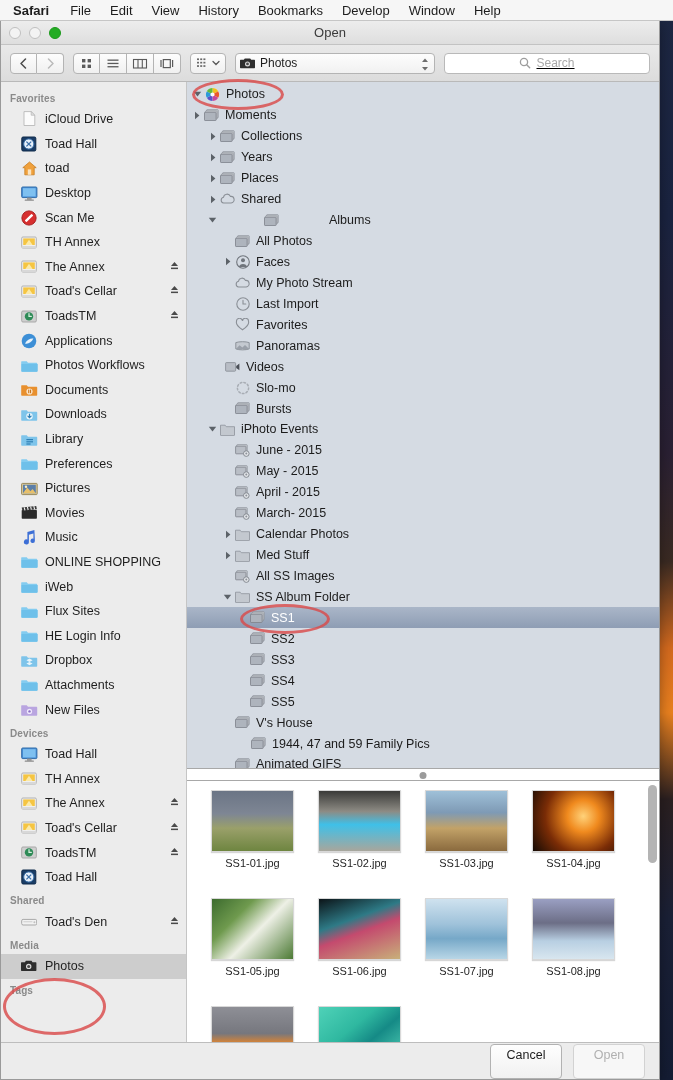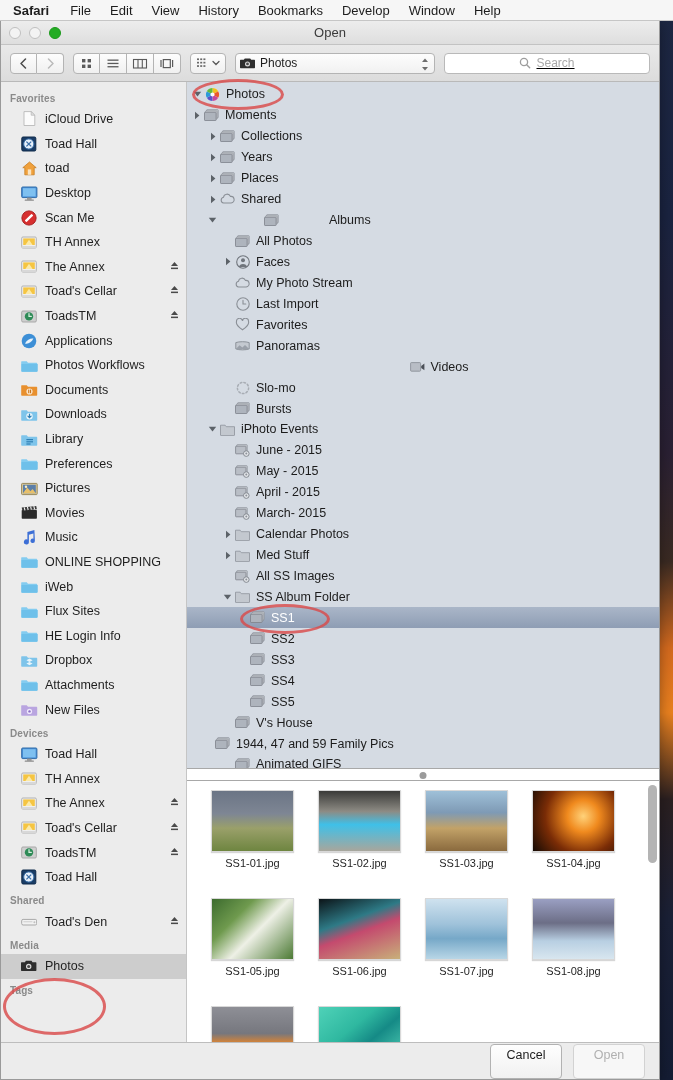--- a/index.html
+++ b/index.html
@@ -854,21 +854,21 @@
             <div class="tr-row" style="padding-left: 34px;">
               <span class="tw"></span>
               <span class="tr-ico">
                 <svg width="15" height="12" viewBox="0 0 15 12">
                   <path d="M0.8 2.6 C4 1.4 11 1.4 14.2 2.6 v6.3 C11 10.2 4 10.2 0.8 8.9 z" fill="#c4c9d0" stroke="#868b93" stroke-width="0.9"></path>
                   <path d="M0.8 8.9 L4.6 5.2 L7.4 7.4 L10 5 L14.2 8.9 z" fill="#9aa0a9"></path>
                 </svg>
               </span>
               <span class="tr-label">Panoramas</span>
             </div>
-            <div class="tr-row" style="padding-left: 24px; justify-content: center;">
+            <div class="tr-row" style="padding-left: 24px;">
               <span class="tw"></span>
               <span class="tr-ico">
                 <svg width="15" height="12" viewBox="0 0 15 12">
                   <rect x="0.6" y="1.6" width="10" height="8.6" rx="0.8" fill="#b8bdc5" stroke="#868b93" stroke-width="0.8"></rect>
                   <path d="M11.2 5 L14.4 2.6 v6.6 L11.2 7 z" fill="#4a4f57"></path>
                 </svg>
               </span>
               <span class="tr-label">Videos</span>
             </div>
             <div class="tr-row" style="padding-left: 34px;">
@@ -1062,21 +1062,21 @@
               <span class="tw"></span>
               <span class="tr-ico">
                 <svg width="15" height="13" viewBox="0 0 15 13">
                   <rect x="2.6" y="0.7" width="11.6" height="8.2" rx="0.6" fill="#c8ccd2" stroke="#8d929a" stroke-width="0.8"></rect>
                   <rect x="1.4" y="2" width="11.6" height="8.2" rx="0.6" fill="#d4d8dd" stroke="#8d929a" stroke-width="0.8"></rect>
                   <rect x="0.5" y="3.3" width="11.6" height="8.2" rx="0.6" fill="#aeb4bd" stroke="#7d828a" stroke-width="0.8"></rect>
                 </svg>
               </span>
               <span class="tr-label">V's House</span>
             </div>
-            <div class="tr-row" style="padding-left: 14px;">
+            <div class="tr-row" style="padding-left: 50px;">
               <span class="tw"></span>
               <span class="tr-ico">
                 <svg width="15" height="13" viewBox="0 0 15 13">
                   <rect x="2.6" y="0.7" width="11.6" height="8.2" rx="0.6" fill="#c8ccd2" stroke="#8d929a" stroke-width="0.8"></rect>
                   <rect x="1.4" y="2" width="11.6" height="8.2" rx="0.6" fill="#d4d8dd" stroke="#8d929a" stroke-width="0.8"></rect>
                   <rect x="0.5" y="3.3" width="11.6" height="8.2" rx="0.6" fill="#aeb4bd" stroke="#7d828a" stroke-width="0.8"></rect>
                 </svg>
               </span>
               <span class="tr-label">1944, 47 and 59 Family Pics</span>
             </div>

